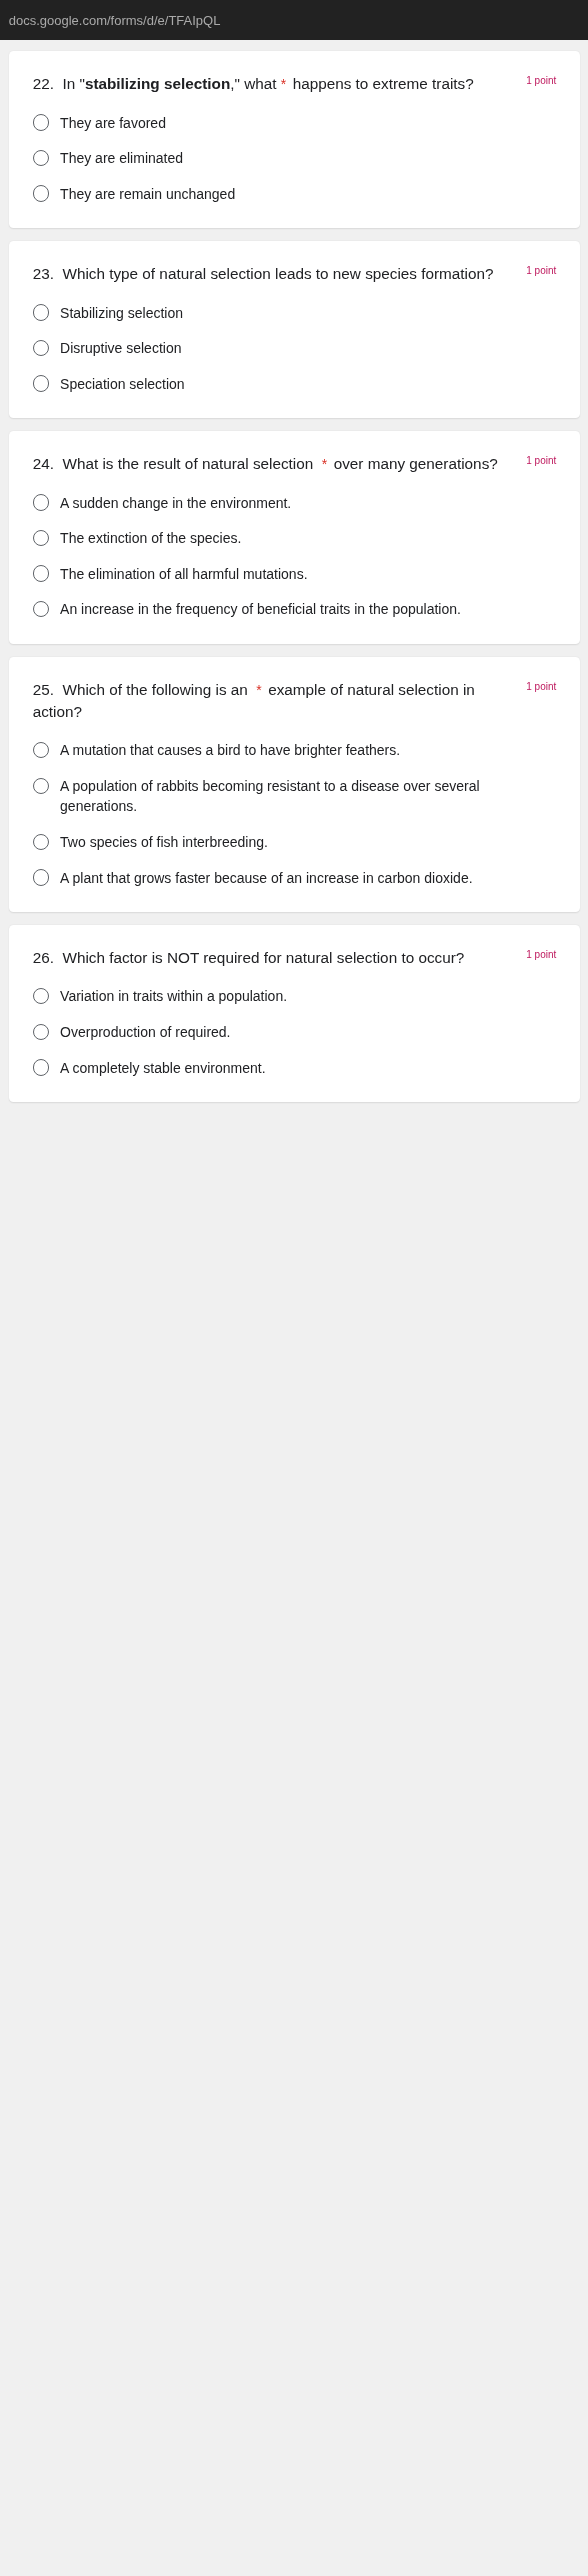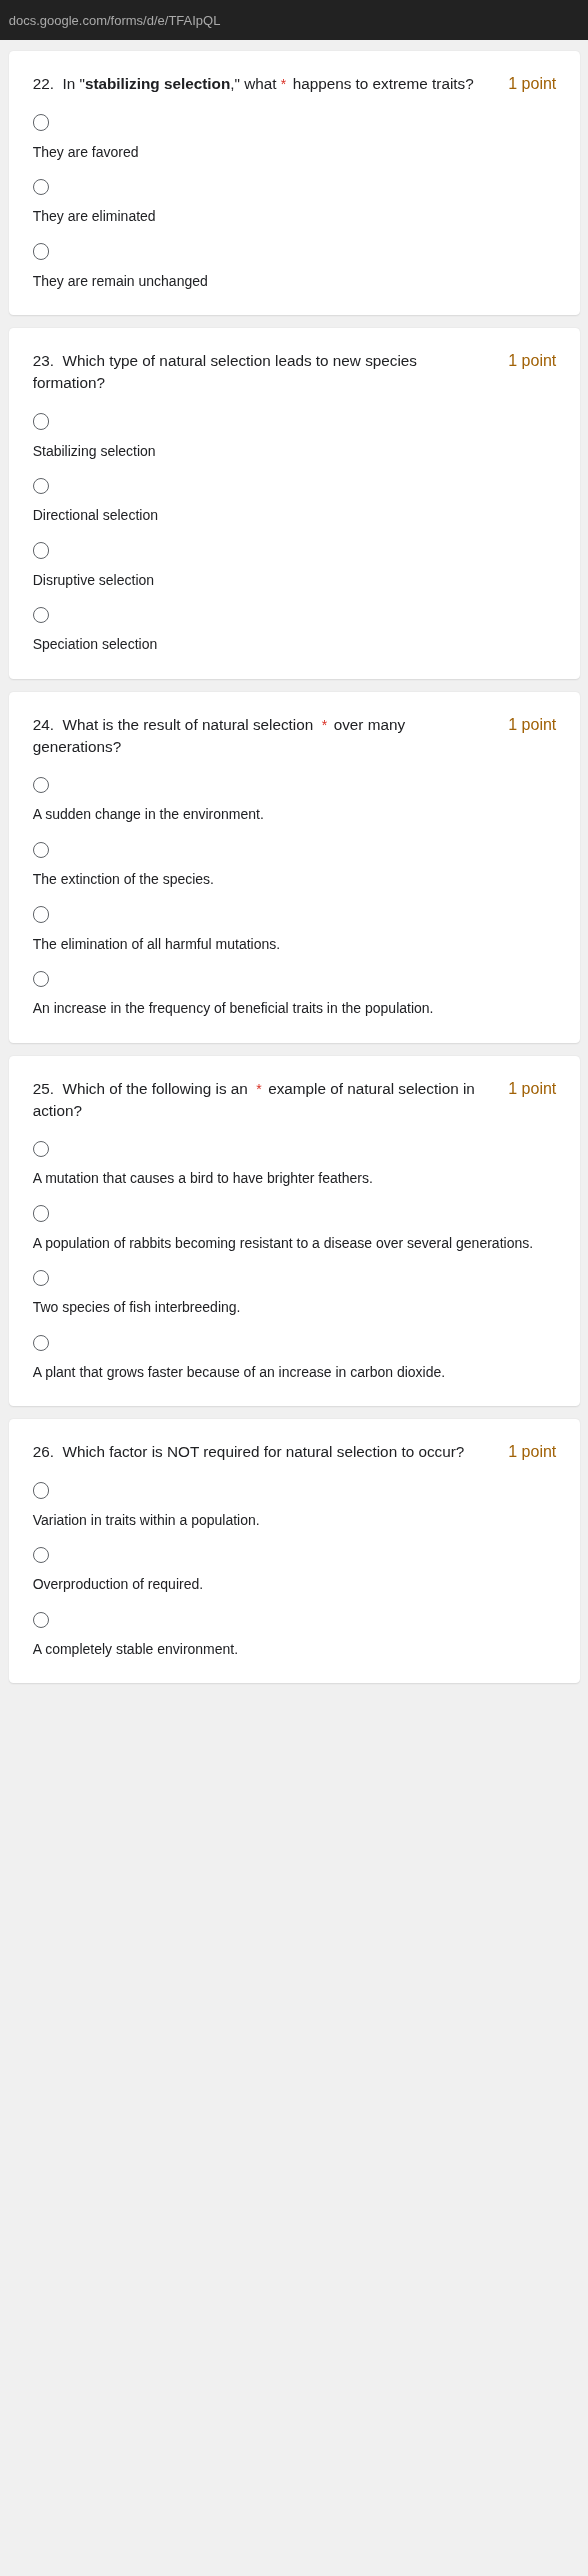--- a/index.html
+++ b/index.html
@@ -45,38 +45,37 @@
     }
     .question-text .bold {
       font-weight: 700;
     }
     .required-star {
       color: #d93025;
       font-size: 14px;
       margin-right: 2.2px;
     }
     .points-label {
-      font-size: 16px;
-      color: #a16207;
+      font-size: 10px;
+      color: #be185d;
       white-space: nowrap;
       margin-top: 2.2px;
       margin-left: 8px;
     }
     .options-list {
       display: flex;
       flex-direction: column;
       gap: 15.3px;
       margin-top: 4.4px;
     }
     .option-item {
       display: flex;
       align-items: flex-start;
       gap: 11px;
       cursor: pointer;
-      flex-direction: column;
     }
     .radio-circle {
       width: 16.4px;
       height: 16.4px;
       border-radius: 50%;
       border: 1.4px solid #5f6368;
       flex-shrink: 0;
       margin-top: 1.6px;
       background: white;
     }
@@ -128,24 +127,20 @@
           <span class="points-label">1 point</span>
         </div>
       </div>
       <div class="options-list">
         <div class="option-item">
           <div class="radio-circle"></div>
           <span class="option-text">Stabilizing selection</span>
         </div>
         <div class="option-item">
           <div class="radio-circle"></div>
-          <span class="option-text">Directional selection</span>
-        </div>
-        <div class="option-item">
-          <div class="radio-circle"></div>
           <span class="option-text">Disruptive selection</span>
         </div>
         <div class="option-item">
           <div class="radio-circle"></div>
           <span class="option-text">Speciation selection</span>
         </div>
       </div>
     </div>
     <div class="question-card">
       <div class="question-header">

